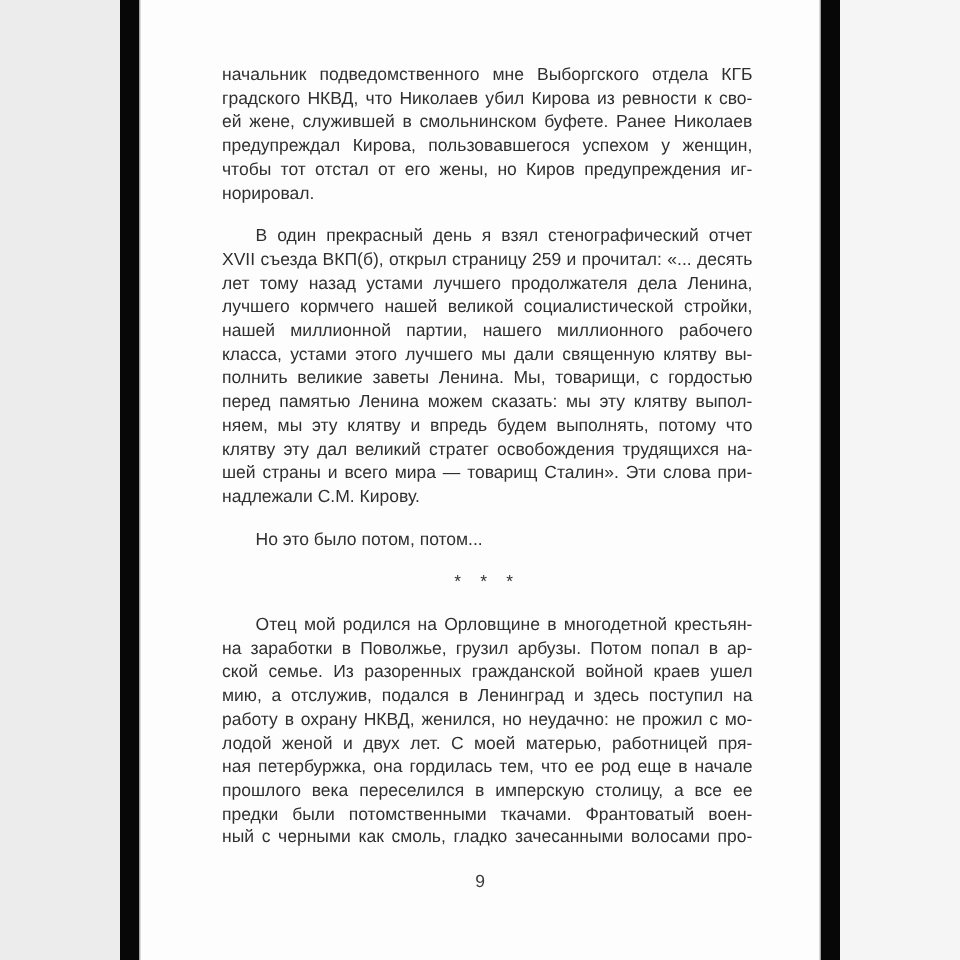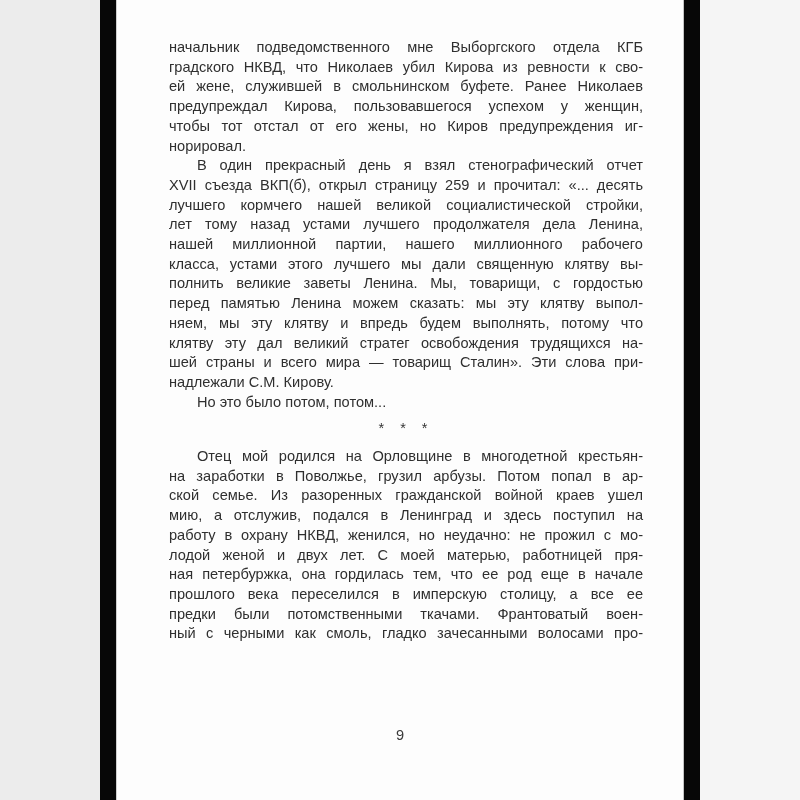--- a/index.html
+++ b/index.html
@@ -36,21 +36,21 @@
     background: #fdfdfd;
   }
   .text-col {
     position: absolute;
     left: 52px; top: 38px;
     width: 474px;
     color: #2f2f2f;
     font-size: 14.6px;
     line-height: 19.7px;
   }
-  .para { margin: 0; padding: 0; }
+  .para { margin: 16px; padding: 0; }
   .line {
     text-align: justify;
     text-align-last: justify;
   }
   .line.no-just { text-align-last: left; }
   .line.indent  { padding-left: 28px; }
   .sep {
     text-align: center;
     letter-spacing: 6px;
     margin: 7px 0 8px 0;
@@ -81,22 +81,22 @@
         <div class="line">начальник подведомственного мне Выборгского отдела КГБ</div>
         <div class="line">градского НКВД, что Николаев убил Кирова из ревности к сво-</div>
         <div class="line">ей жене, служившей в смольнинском буфете. Ранее Николаев</div>
         <div class="line">предупреждал Кирова, пользовавшегося успехом у женщин,</div>
         <div class="line">чтобы тот отстал от его жены, но Киров предупреждения иг-</div>
         <div class="line no-just">норировал.</div>
       </div>
       <div class="para">
         <div class="line indent">В один прекрасный день я взял стенографический отчет</div>
         <div class="line">XVII съезда ВКП(б), открыл страницу 259 и прочитал: «... десять</div>
+        <div class="line">лет тому назад устами лучшего продолжателя дела Ленина,</div>
         <div class="line">лучшего кормчего нашей великой социалистической стройки,</div>
-        <div class="line">лет тому назад устами лучшего продолжателя дела Ленина,</div>
         <div class="line">нашей миллионной партии, нашего миллионного рабочего</div>
         <div class="line">класса, устами этого лучшего мы дали священную клятву вы-</div>
         <div class="line">полнить великие заветы Ленина. Мы, товарищи, с гордостью</div>
         <div class="line">перед памятью Ленина можем сказать: мы эту клятву выпол-</div>
         <div class="line">няем, мы эту клятву и впредь будем выполнять, потому что</div>
         <div class="line">клятву эту дал великий стратег освобождения трудящихся на-</div>
         <div class="line">шей страны и всего мира — товарищ Сталин». Эти слова при-</div>
         <div class="line no-just">надлежали С.М. Кирову.</div>
       </div>
       <div class="para">

